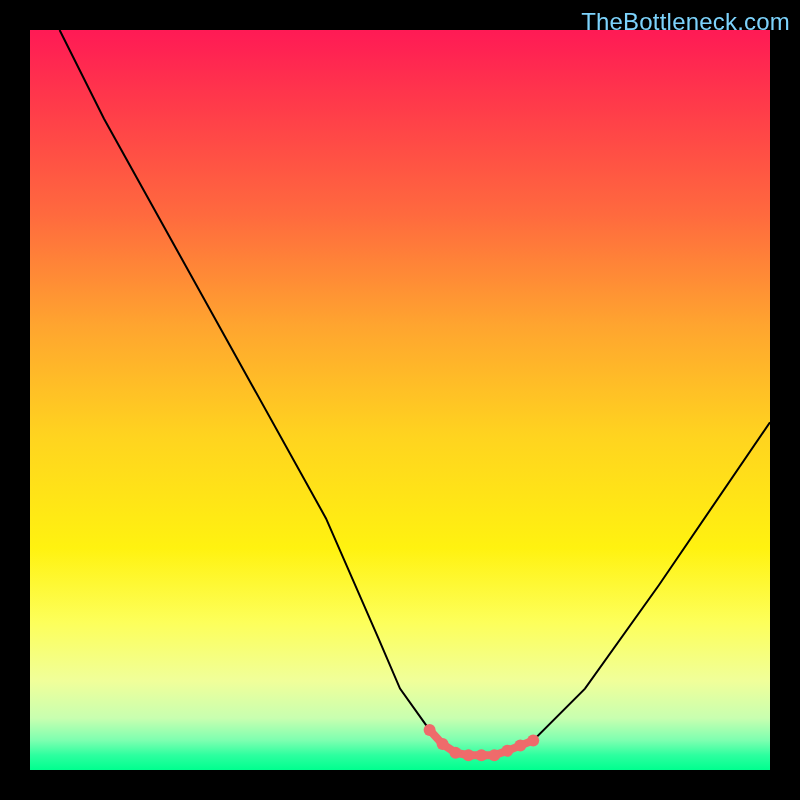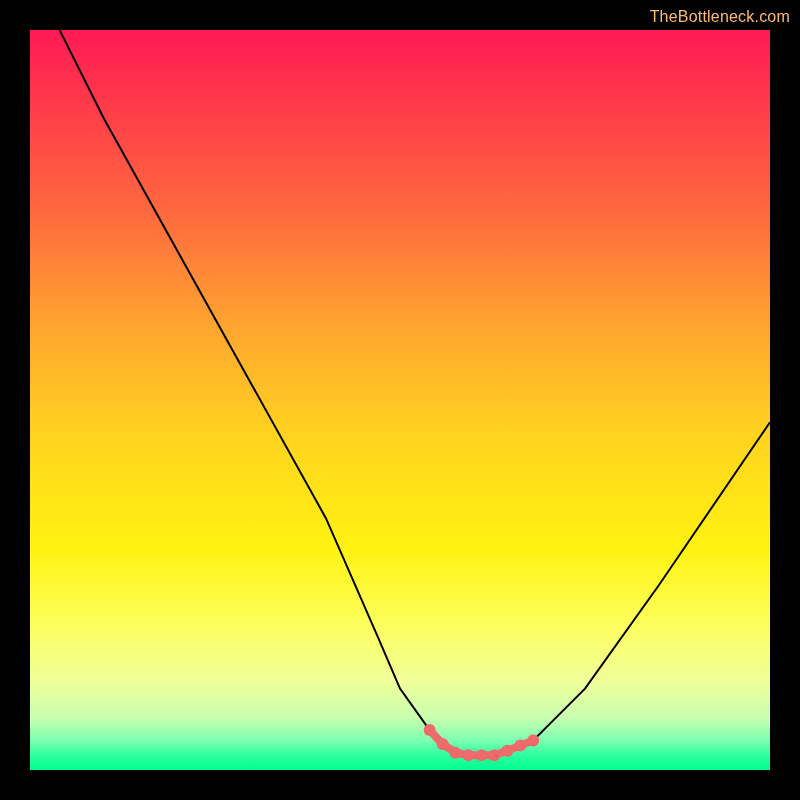--- a/index.html
+++ b/index.html
@@ -54,22 +54,22 @@
     top: 0;
     left: 0;
     width: 740px;
     height: 740px;
     pointer-events: none;
   }
   .watermark {
     position: absolute;
     top: 8px;
     right: 10px;
-    color: #fdba74;
-    font-size: 16px;
+    color: #7dd3fc;
+    font-size: 24px;
     font-weight: 500;
     letter-spacing: 0.2px;
   }
 </style>
 </head>
 <body>
 
 <div class="frame">
 
   <div class="watermark">TheBottleneck.com</div>

